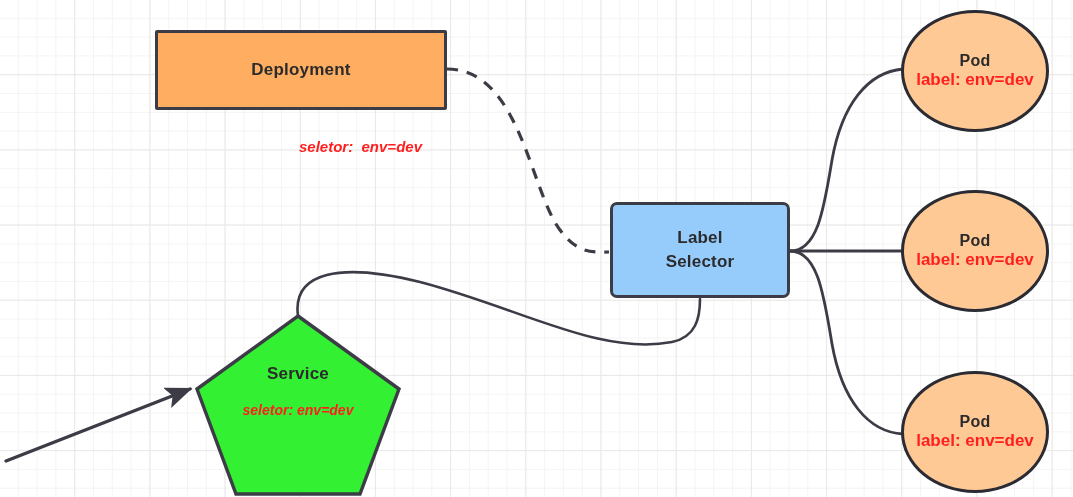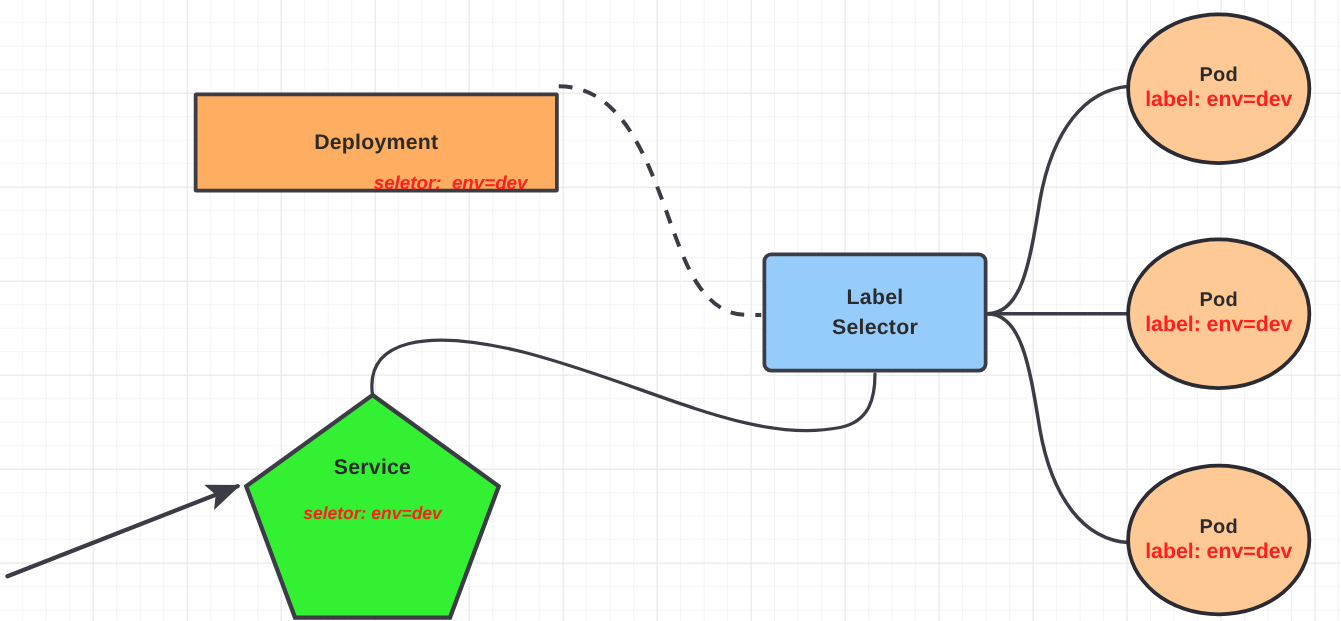--- a/index.html
+++ b/index.html
@@ -53,21 +53,20 @@
   }
   .sub-italic { font-style: italic; }
 
   
   #deployment-node {
     left: 155px; top: 30px;
     width: 292px; height: 80px;
     background: #ffad60;
     border: 3px solid #3c3c46;
     border-radius: 2px;
-    margin-top: 44px;
   }
   #deployment-node .node-title { font-size: 17px; }
 
   
   #label-selector-node {
     left: 610px; top: 202px;
     width: 180px; height: 96px;
     background: #96ccfc;
     border: 3px solid #3c3c46;
     border-radius: 7px;

